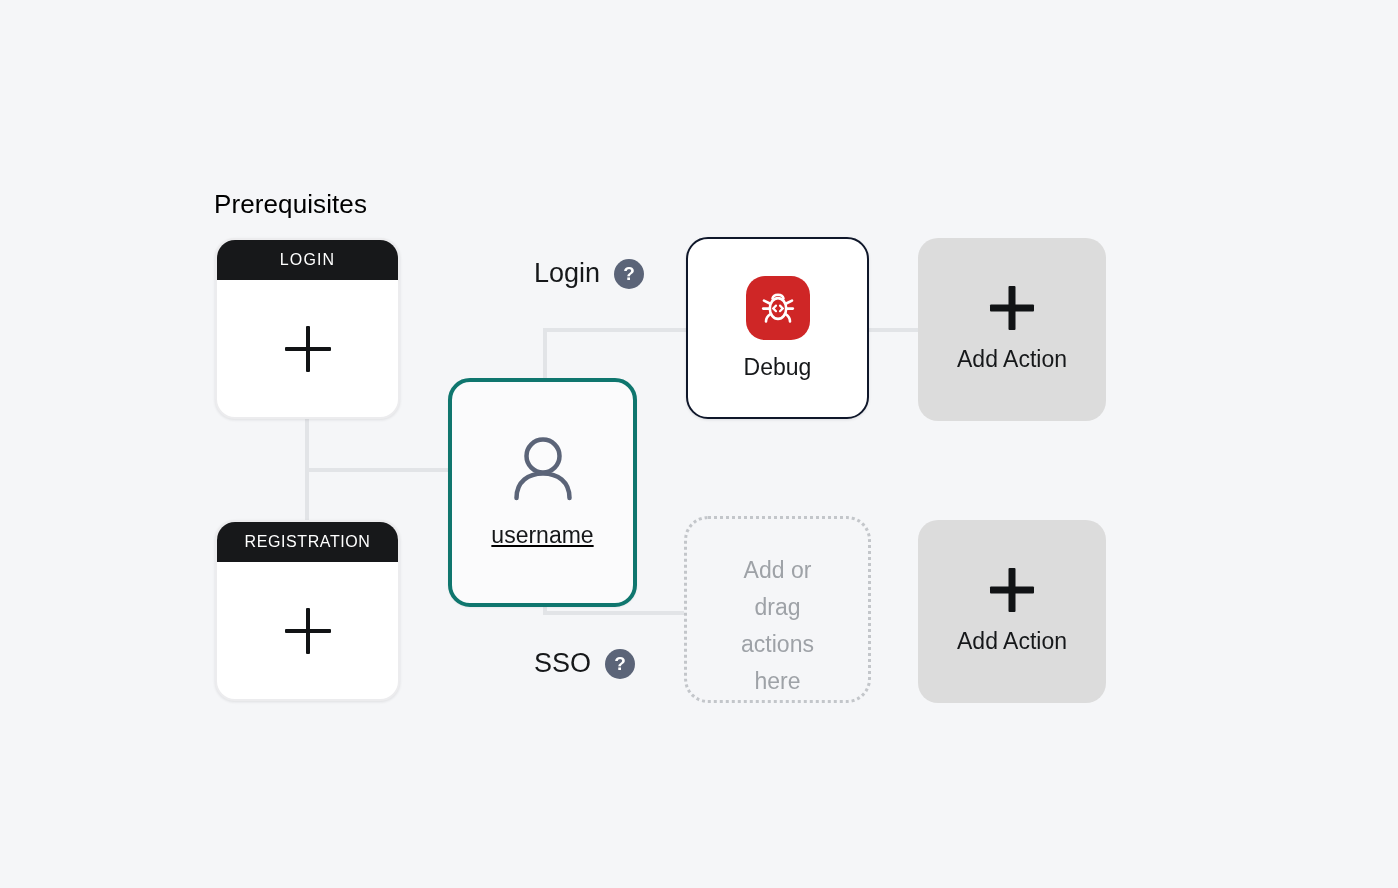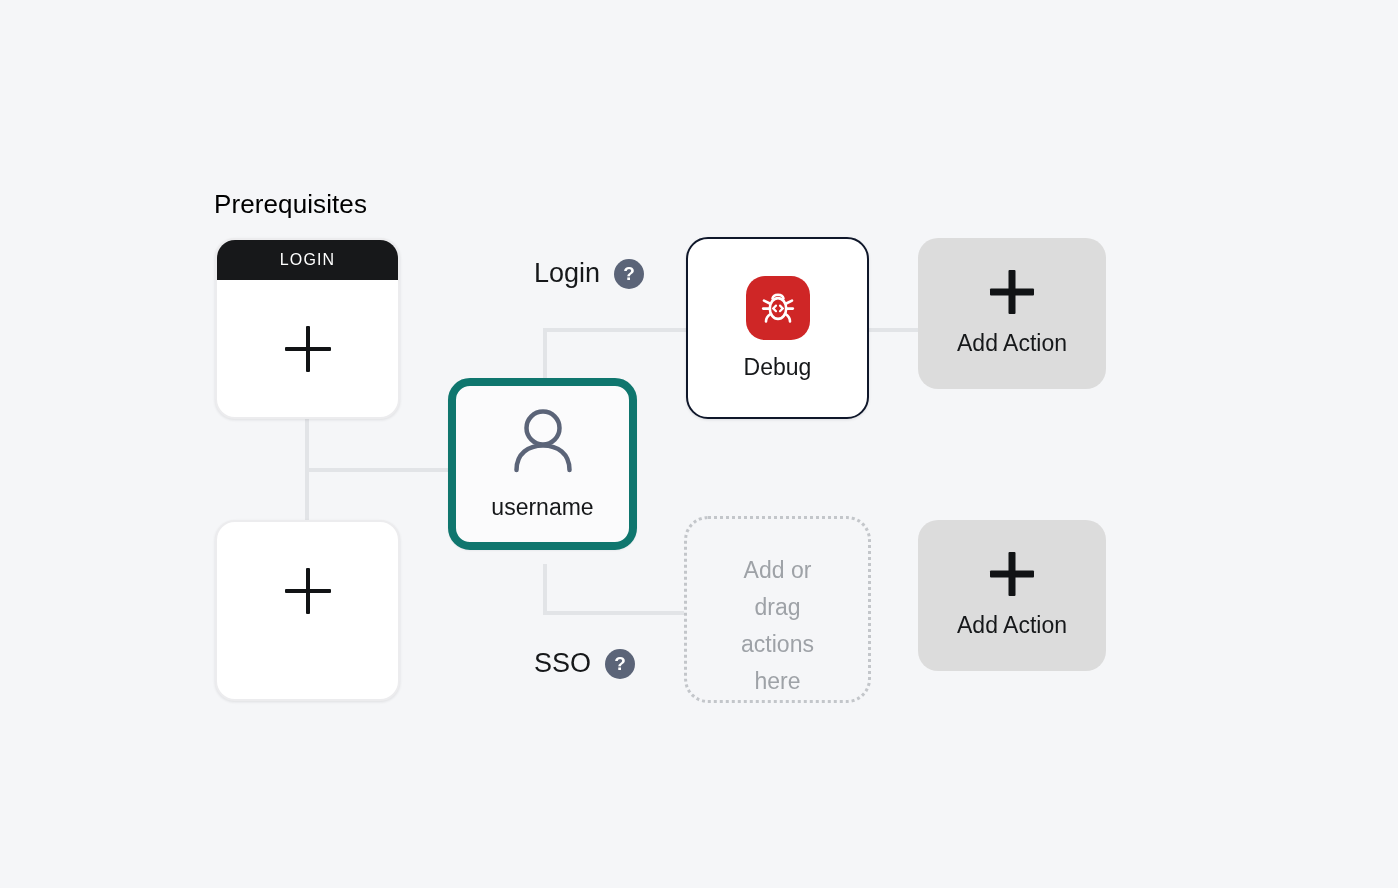--- a/index.html
+++ b/index.html
@@ -107,24 +107,25 @@
     border-radius: 22px;
     display: flex;
     flex-direction: column;
     align-items: center;
     justify-content: center;
     cursor: pointer;
   }
 
   .node-username {
     left: 448px; top: 378px;
-    width: 189px; height: 172px;
+    width: 189px; height: 229px;
     background: #fbfbfc;
-    border: 8px solid #0f766e;
+    border: 4px solid #0f766e;
     box-shadow: 0 1px 2px rgba(20,24,32,.05);
+    text-decoration: underline;
   }
   .node-username .node-label {
     font-size: 23px;
     color: #16181a;
     margin-top: 14px;
   }
   .person-icon { display: block; }
 
   .node-debug {
     left: 686px; top: 237px;
@@ -162,21 +163,21 @@
     font-size: 23px;
     line-height: 37px;
     padding: 0 34px;
     cursor: pointer;
   }
 
   
   .add-action {
     position: absolute;
     width: 188px;
-    height: 151px;
+    height: 183px;
     background: #dcdcdc;
     border-radius: 20px;
     display: flex;
     flex-direction: column;
     align-items: center;
     justify-content: center;
     cursor: pointer;
   }
   .add-action .node-label {
     font-size: 23px;
@@ -236,20 +237,21 @@
   <div class="section-title">Prerequisites</div>
 
   <div class="prereq-card" style="left:215px; top:238px;">
     <div class="prereq-head">LOGIN</div>
     <div class="prereq-body">
       <span class="plus plus-thin"></span>
     </div>
   </div>
 
   <div class="prereq-card" style="left:215px; top:520px;">
+    <div class="prereq-head wide">REGISTRATION</div>
     <div class="prereq-body">
       <span class="plus plus-thin"></span>
     </div>
   </div>
 
   <div class="node node-username">
     <span class="person-icon">
       <svg width="70" height="68" viewBox="0 0 70 68" fill="none">
         <circle cx="35" cy="20" r="16.5" stroke="#5b6478" stroke-width="4.5"></circle>
         <path d="M8.5 62 C8.5 45.5 20.5 37.5 35 37.5 C49.5 37.5 61.5 45.5 61.5 62" stroke="#5b6478" stroke-width="4.5" stroke-linecap="round"></path>

